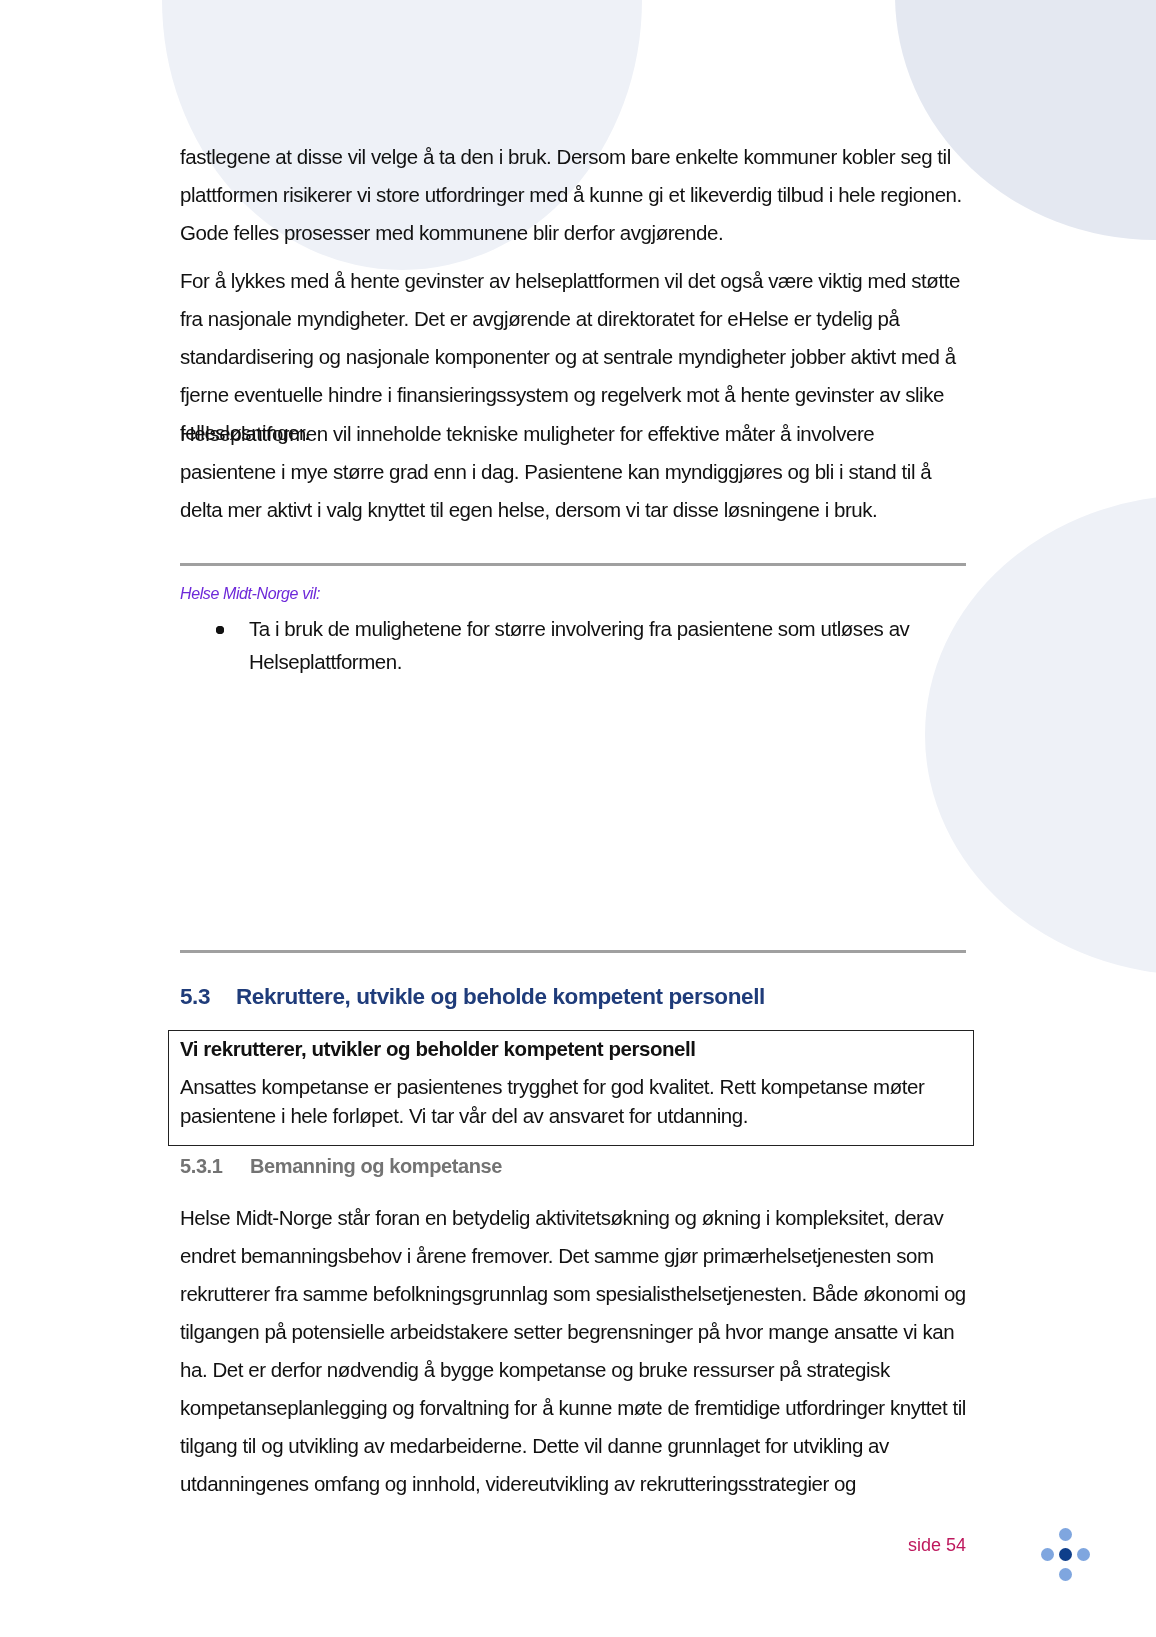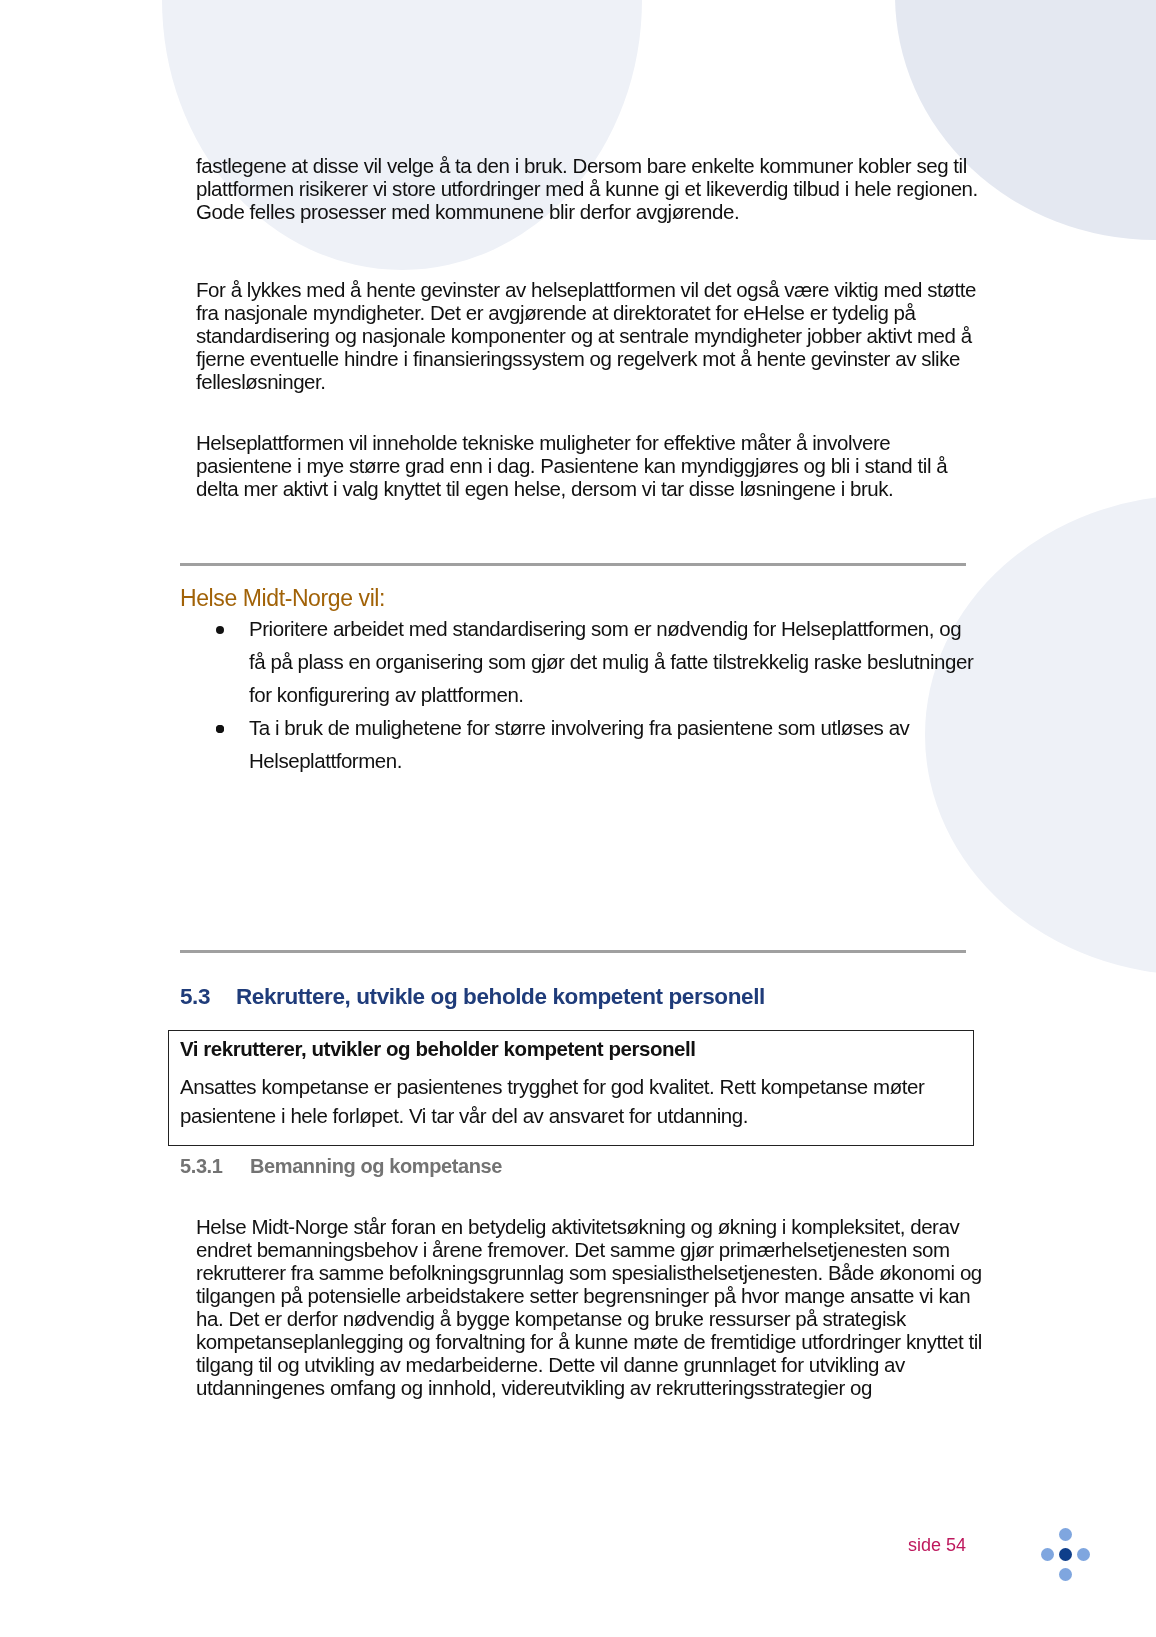--- a/index.html
+++ b/index.html
@@ -8,25 +8,25 @@
       background: #ffffff;
       font-family: "Liberation Sans", sans-serif;
       color: #111;
     }
     .bg-circle { position: absolute; border-radius: 50%; z-index: 0; }
     .c1 { left: 162px; top: -270px; width: 480px; width: 480px; height: 540px; background: #eef1f7; }
     .c2 { left: 895px; top: -250px; width: 520px; height: 490px; background: #e4e8f1; }
     .c3 { left: 925px; top: 495px; width: 540px; height: 480px; background: #eef1f7; }
 
     .page { position: absolute; left: 180px; top: 0; width: 786px; z-index: 1; }
-    p.body { margin: 16px; font-size: 20.5px; line-height: 23px; letter-spacing: -0.45px; }
+    p.body { margin: 0; font-size: 20.5px; line-height: 38px; letter-spacing: -0.45px; }
 
     .hr { position: absolute; left: 180px; width: 786px; height: 3px; background: #a0a0a0; z-index: 1; }
 
-    .intro-heading { position: absolute; left: 180px; top: 585px; font-size: 23px; color: #a16207; letter-spacing: -0.4px; z-index:1; }
+    .intro-heading { position: absolute; left: 180px; top: 585px; font-size: 16px; font-style: italic; color: #6d28d9; letter-spacing: -0.4px; z-index:1; }
 
     ul.bullets { position: absolute; left: 180px; top: 612px; width: 800px; margin: 0; padding: 0; list-style: none; z-index:1; }
     ul.bullets li { position: relative; padding-left: 69px; font-size: 20.5px; line-height: 33px; letter-spacing: -0.45px; margin-bottom: 0px; }
     ul.bullets li .dot { position: absolute; left: 36px; top: 14px; width: 8px; height: 8px; background: #111; border-radius: 50%; }
 
     .h2 { position: absolute; left: 180px; top: 984px; font-size: 22.5px; font-weight: bold; color: #1f3c7a; letter-spacing: -0.4px; z-index:1; }
     .h2 .num { display: inline-block; width: 56px; }
 
     .box { position: absolute; left: 168px; top: 1030px; width: 806px; height: 116px; border: 1.5px solid #222; box-sizing: border-box; z-index:1; background: transparent; }
     .box .title { position: absolute; left: 11px; top: 6px; font-size: 20.5px; font-weight: bold; letter-spacing: -0.45px; }
@@ -51,21 +51,20 @@
   <p class="body" style="position:absolute; top:138px; width:786px;">fastlegene at disse vil velge å ta den i bruk. Dersom bare enkelte kommuner kobler seg til plattformen risikerer vi store utfordringer med å kunne gi et likeverdig tilbud i hele regionen. Gode felles prosesser med kommunene blir derfor avgjørende.</p>
   <p class="body" style="position:absolute; top:262px; width:786px;">For å lykkes med å hente gevinster av helseplattformen vil det også være viktig med støtte fra nasjonale myndigheter. Det er avgjørende at direktoratet for eHelse er tydelig på standardisering og nasjonale komponenter og at sentrale myndigheter jobber aktivt med å fjerne eventuelle hindre i finansieringssystem og regelverk mot å hente gevinster av slike fellesløsninger.</p>
   <p class="body" style="position:absolute; top:415px; width:786px;">Helseplattformen vil inneholde tekniske muligheter for effektive måter å involvere pasientene i mye større grad enn i dag. Pasientene kan myndiggjøres og bli i stand til å delta mer aktivt i valg knyttet til egen helse, dersom vi tar disse løsningene i bruk.</p>
 </div>
 
 <div class="hr" style="top:563px;"></div>
 
 <div class="intro-heading">Helse Midt-Norge vil:</div>
 
 <ul class="bullets">
-  <li><span class="dot"></span><span>Prioritere arbeidet med standardisering som er nødvendig for Helseplattformen, og få på plass en organisering som gjør det mulig å fatte tilstrekkelig raske beslutninger for konfigurering av plattformen.</span></li>
   <li><span class="dot"></span></li>
   <li><span class="dot"></span><span>Ta i bruk de mulighetene for større involvering fra pasientene som utløses av Helseplattformen.</span></li>
 </ul>
 
 <div class="hr" style="top:950px;"></div>
 
 <div class="h2">
   <span class="num">5.3</span><span>Rekruttere, utvikle og beholde kompetent personell</span>
 </div>
 

